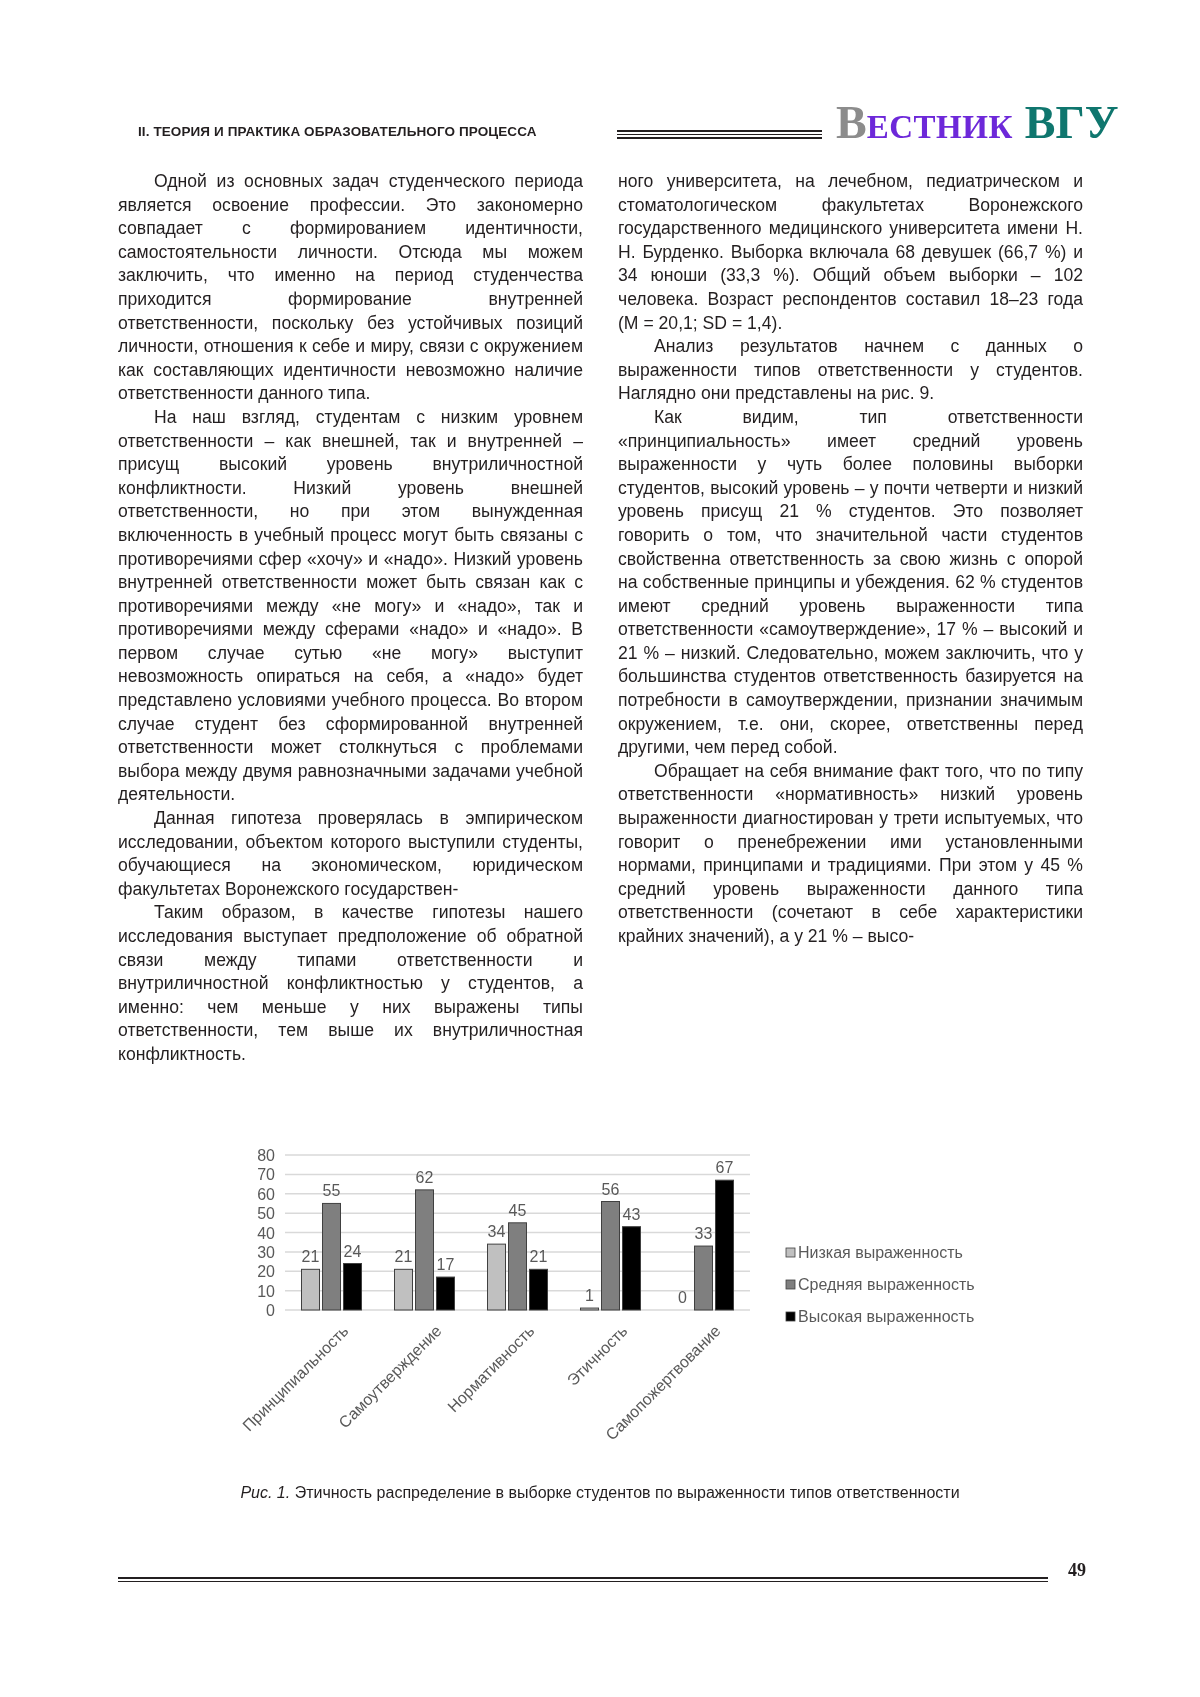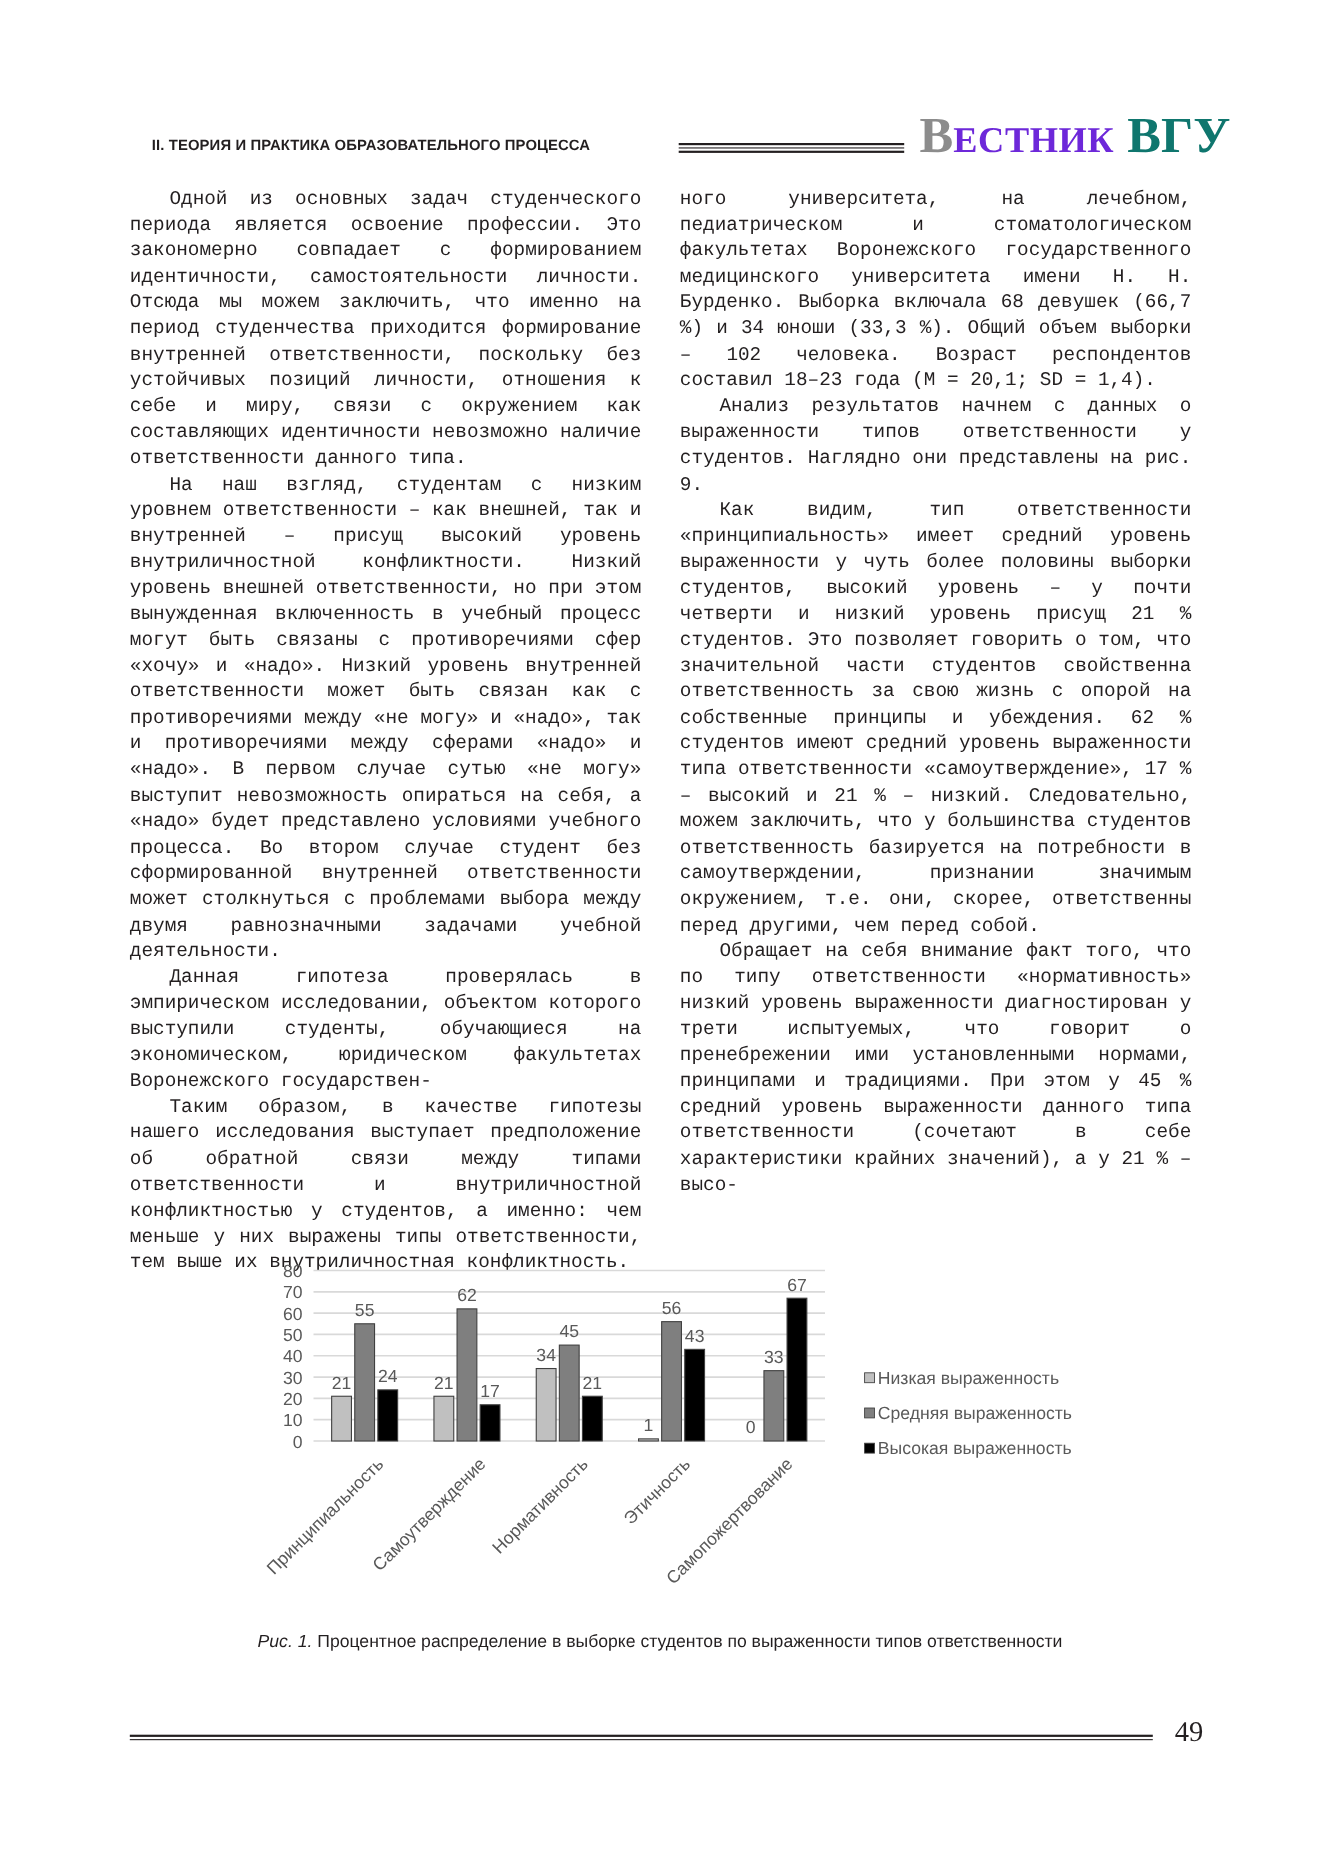--- a/index.html
+++ b/index.html
@@ -11,34 +11,34 @@
   .header-rule { position: absolute; left: 499px; top: 30px; width: 205px; height: 9px;
                  border-top: 2px solid #231f20; border-bottom: 2px solid #231f20; box-sizing: border-box; }
   .header-rule::after { content: ""; position: absolute; left: 0; right: 0; top: 1.5px; height: 1.5px; background: #231f20; }
   .journal-title { position: absolute; left: 718px; top: -2px; font-family: "Liberation Serif", serif;
                    font-weight: bold; white-space: nowrap; line-height: 50px; }
   .jt-big { font-size: 46px; color: #8c8c8c; }
   .jt-small { font-size: 33px; color: #6d28d9; letter-spacing: 0.5px; }
   .jt-vgu { font-size: 46px; color: #0f766e; margin-left: 12px; }
 
   .column { position: absolute; top: 170px; width: 465px; font-size: 17.6px; line-height: 23.6px;
-            text-align: justify; font-family: Liberation Mono, monospace; }
+            text-align: justify; }
   .col-left { left: 118px; }
   .col-right { left: 618px; }
   .column p { margin: 0; text-indent: 36px; }
 
   .chart-wrap { position: absolute; left: 230px; top: 1140px; width: 800px; height: 330px; }
   .chart-wrap svg { width: 800px; height: 330px; }
   .caption { position: absolute; left: 0; width: 1200px; top: 1484px; text-align: center; font-size: 16px; }
   .caption .fig-label { font-style: italic; }
   .footer-rule { position: absolute; left: 118px; top: 1577px; width: 930px; height: 5px;
                  border-top: 2px solid #231f20; box-sizing: border-box; }
   .footer-rule::after { content: ""; position: absolute; left: 0; right: 0; top: 2px; height: 1px; background: #231f20; }
   .page-number { position: absolute; left: 1068px; top: 1560px; font-family: "Liberation Serif", serif;
-                 font-weight: normal; font-size: 26px; }
+                 font-weight: bold; font-size: 18px; }
 </style>
 </head>
 <body>
 
 <div class="header">
   <div class="section-title">II. ТЕОРИЯ И ПРАКТИКА ОБРАЗОВАТЕЛЬНОГО ПРОЦЕССА</div>
   <div class="header-rule"></div>
   <div class="journal-title">
     <span class="jt-big">В</span><span class="jt-small">ЕСТНИК</span><span class="jt-vgu">ВГУ</span>
   </div>
@@ -116,17 +116,17 @@
       <rect x="556" y="108" width="9" height="9" fill="#c0c0c0" stroke="#404040" stroke-width="0.8"></rect>
       <text x="568" y="118" font-size="16" fill="#595959" font-family="Liberation Sans, sans-serif">Низкая выраженность</text>
       <rect x="556" y="140" width="9" height="9" fill="#7f7f7f" stroke="#404040" stroke-width="0.8"></rect>
       <text x="568" y="150" font-size="16" fill="#595959" font-family="Liberation Sans, sans-serif">Средняя выраженность</text>
       <rect x="556" y="172" width="9" height="9" fill="#000000" stroke="#404040" stroke-width="0.8"></rect>
       <text x="568" y="182" font-size="16" fill="#595959" font-family="Liberation Sans, sans-serif">Высокая выраженность</text>
     </svg>
 </div>
 
 <div class="caption">
-  <span class="fig-label">Рис. 1.</span><span> Процентное распределение в выборке студентов по выраженности типов ответственности</span>
+  <span class="fig-label">Рис. 1.</span><span> Этичность распределение в выборке студентов по выраженности типов ответственности</span>
 </div>
 
 <div class="footer-rule"></div>
 <div class="page-number">49</div>
 
 </body></html>

